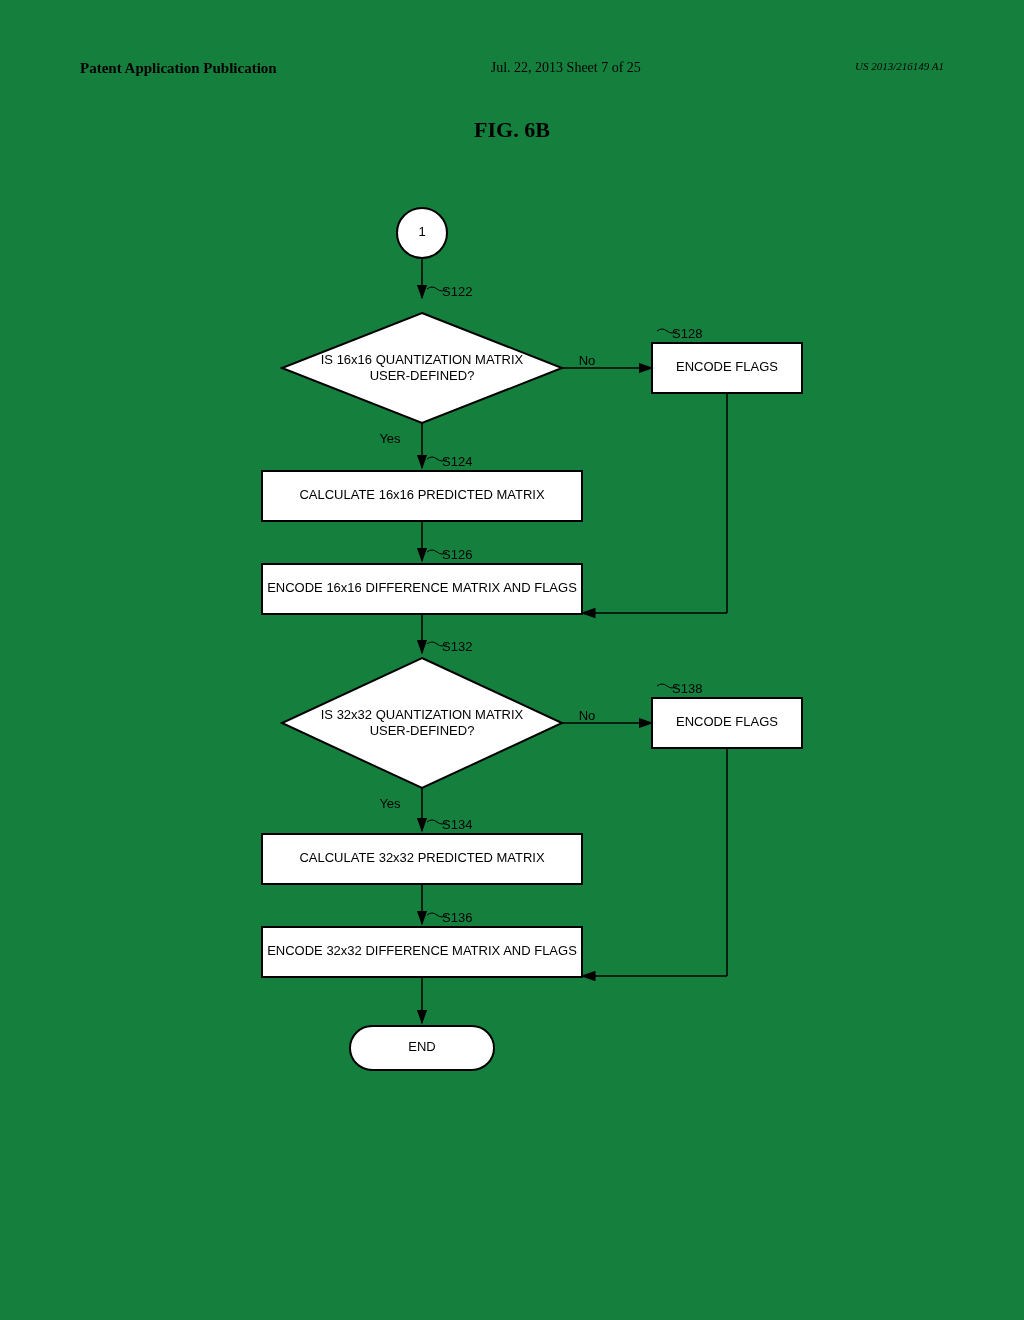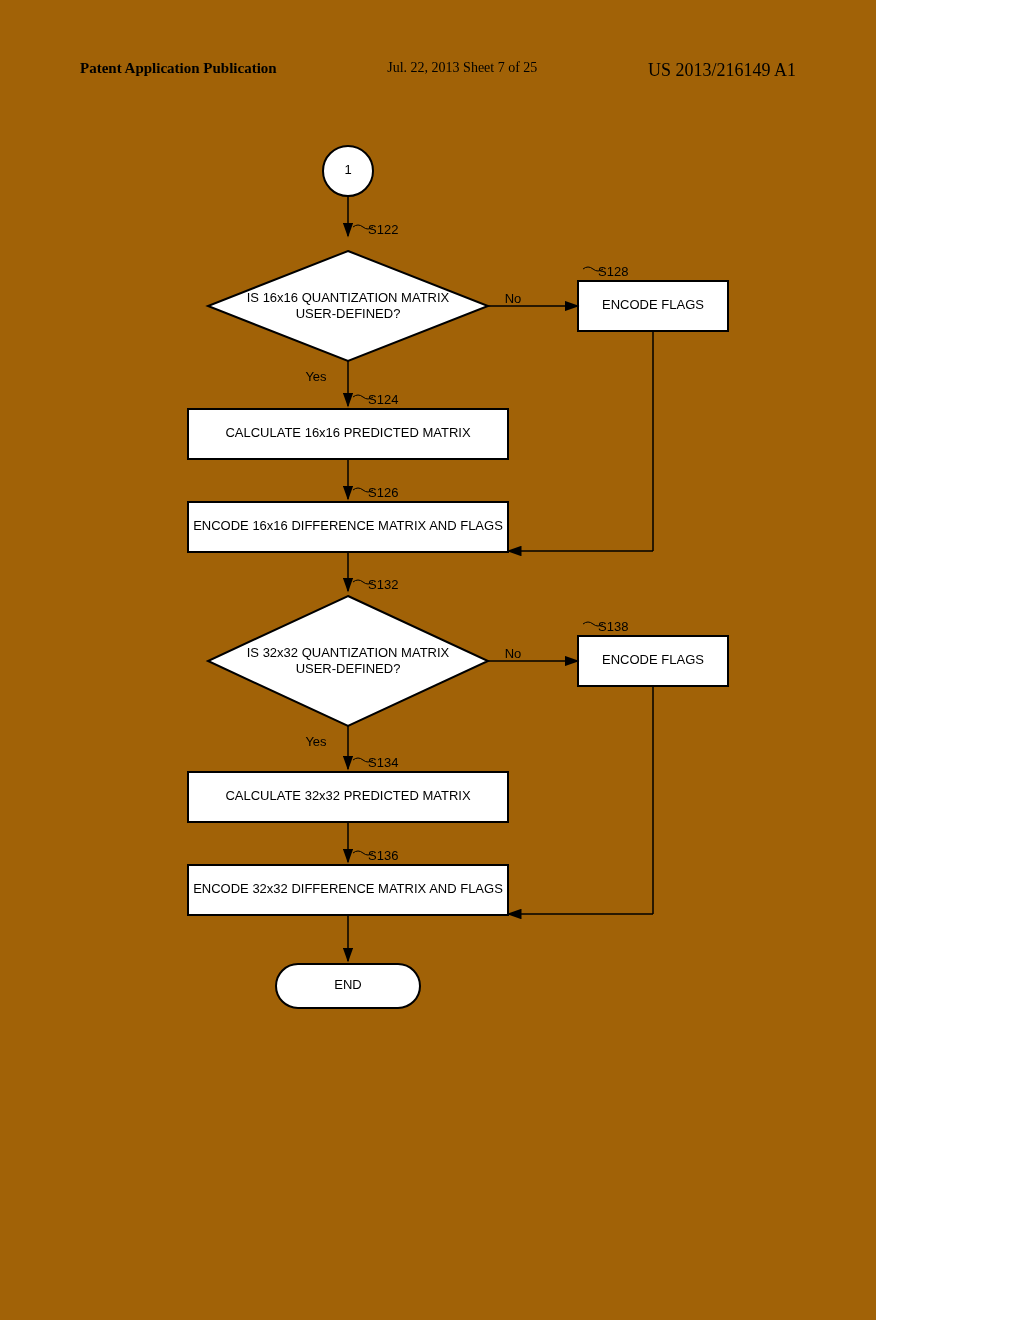--- a/index.html
+++ b/index.html
@@ -6,23 +6,23 @@
     body {
       background: #fff;
       font-family: 'Times New Roman', Times, serif;
       width: 1024px;
       min-height: 1320px;
       position: relative;
       overflow-x: hidden;
     }
 
     .page {
-      width: 876px;
+      width: 1024px;
       min-height: 1320px;
-      background: #a16207;
+      background: #15803d;
       padding: 60px 80px 60px 80px;
       position: relative;
     }
 
     .header {
       display: flex;
       justify-content: space-between;
       align-items: flex-start;
       margin-bottom: 40px;
       font-size: 14px;
@@ -32,22 +32,23 @@
       font-weight: bold;
       font-size: 15px;
     }
 
     .header-center {
       font-size: 14px;
       text-align: center;
     }
 
     .header-right {
-      font-size: 18px;
+      font-size: 11px;
       text-align: right;
+      font-style: italic;
     }
 
     .figure-title {
       text-align: center;
       font-size: 22px;
       font-weight: bold;
       margin-bottom: 40px;
       margin-top: 20px;
     }
 
@@ -94,20 +95,21 @@
 </head>
 <body>
 
 <div class="page">
   <div class="header">
     <div class="header-left">Patent Application Publication</div>
     <div class="header-center">Jul. 22, 2013  Sheet 7 of 25</div>
     <div class="header-right">US 2013/216149 A1</div>
   </div>
 
+  <div class="figure-title">FIG. 6B</div>
 
   <div class="diagram-container">
     <svg class="flowchart-svg" viewBox="0 0 680 980" xmlns="http://www.w3.org/2000/svg">
 
       <circle cx="250" cy="50" r="25" fill="white" stroke="black" stroke-width="2"></circle>
       <text x="250" y="50" class="shape-label" font-size="16" font-weight="bold" text-anchor="middle" dominant-baseline="middle">1</text>
 
       <line x1="250" y1="75" x2="250" y2="115" stroke="black" stroke-width="1.5" marker-end="url(#arrow)"></line>
 
       <text x="270" y="113" class="step-label" font-size="13">S122</text>

